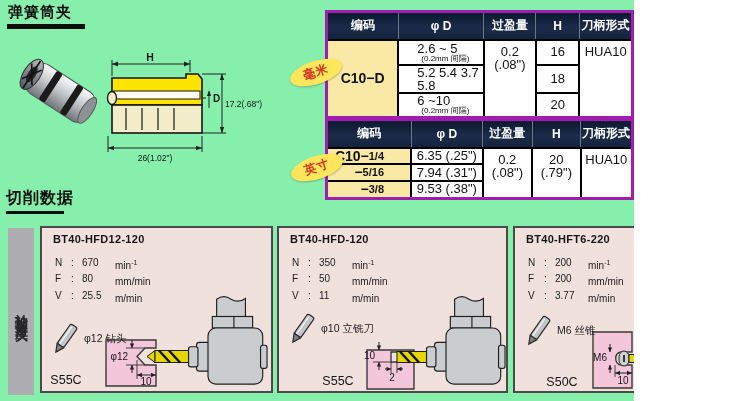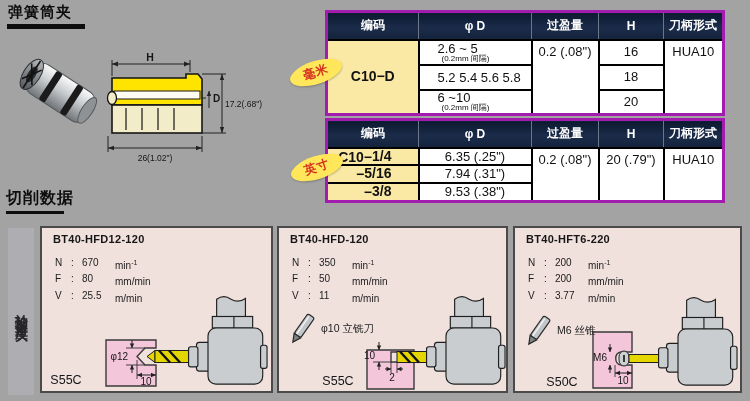--- a/index.html
+++ b/index.html
@@ -1,16 +1,16 @@
 <!DOCTYPE html>
 <html style="--header-bg: #13233d; --cell-yellow: #f9e9a4; --badge-yellow: #ffe65a; --badge-text: #d43020; --panel-bg: #f0e1dc; --workpiece-pink: #f3c6da; --tool-yellow: #e6d600; --machine-gray: #c9cdd0; --sidebar-gray: #aeaeb2;"><head>
 <meta charset="utf-8">
 <style>
   html,body{margin:0;padding:0;background:#fff;}
-  .page{position:relative;width:750px;height:401px;background:#a3a3a3;overflow:hidden;
+  .page{position:relative;width:634px;height:401px;background:#86efac;overflow:hidden;
         font-family:"Liberation Sans","DejaVu Sans",sans-serif;color:#111;}
   .abs{position:absolute;}
   
   .sec-title{position:absolute;font-size:15px;font-weight:bold;color:#0d0d0d;letter-spacing:1px;}
   .sec-rule{position:absolute;background:#0d0d0d;}
   
   table.spec{position:absolute;border-collapse:collapse;table-layout:fixed;background:#fff;
              border:3px solid #a21caf;}
   table.spec th{background:linear-gradient(180deg,#0c1930 0%,#1b2c4a 55%,#13233d 100%);
                 color:#fff;font-size:12px;font-weight:bold;border-left:1px solid #6b7688;
@@ -19,21 +19,21 @@
   table.spec td{border:2px solid #000;font-size:13px;text-align:center;padding:0;line-height:1.05;}
   table.spec .code-cell{background:var(--cell-yellow,#f9e9a4);font-weight:bold;font-size:14px;}
   table.spec .top-cell{vertical-align:top;padding-top:4px;}
   table.spec .d-cell{text-align:left;padding-left:18px;vertical-align:middle;margin-top:23px;}
   .d-main{font-size:13px;line-height:13px;}
   .d-sub{font-size:8px;line-height:8px;padding-left:4px;}
   .t1 tr{height:25px;} .t1 thead tr{height:28px;}
   .t2 tr{height:14px;} .t2 thead tr{height:28px;}
   .t2 td{font-size:12px;}
   .t2 .code-cell{text-align:right;padding-right:26px;font-size:12.5px;}
-  .code-frac{font-size:14px;vertical-align:1px;}
+  .code-frac{font-size:11px;vertical-align:1px;}
   
   .badge{position:absolute;width:54px;height:23px;border-radius:50%;
          background:var(--badge-yellow,#ffe65a);color:var(--badge-text,#d43020);
          font-size:12px;font-weight:bold;display:flex;align-items:center;justify-content:center;
          transform:rotate(-18deg);letter-spacing:1px;box-shadow:0 1px 2px rgba(0,0,0,.25);}
   
   .sidebar{position:absolute;left:8px;top:228px;width:26px;height:167px;
            background:var(--sidebar-gray,#aeaeb2);writing-mode:vertical-rl;text-orientation:upright;
            display:flex;align-items:center;justify-content:center;font-size:13px;font-weight:bold;
            color:#26262a;letter-spacing:3px;}
@@ -150,21 +150,21 @@
         <td class="d-cell">
           <div class="d-main">2.6 ~ 5</div>
           <div class="d-sub">(0.2mm 间隔)</div>
         </td>
         <td rowspan="3" class="top-cell">0.2 (.08")</td>
         <td>16</td>
         <td rowspan="3" class="top-cell">HUA10</td>
       </tr>
       <tr>
         <td class="d-cell">
-          <div class="d-main">5.2 5.4 5.6 5.8</div>
+          <div class="d-main">5.2 5.4 3.7 5.8</div>
           <div class="d-sub"></div>
         </td>
         <td>18</td>
       </tr>
       <tr>
         <td class="d-cell">
           <div class="d-main">6 ~10</div>
           <div class="d-sub">(0.2mm 间隔)</div>
         </td>
         <td>20</td>
@@ -253,20 +253,30 @@
           <span>:</span>
           <span class="spec-val">80</span>
           <span class="spec-unit"><span>mm/min</span><sup></sup></span>
         </div>
       <div class="spec-row">
           <span>V</span>
           <span>:</span>
           <span class="spec-val">25.5</span>
           <span class="spec-unit"><span>m/min</span><sup></sup></span>
         </div>
+    </div>
+    <div class="tool-row" style="left:10px;top:92px;">
+      <svg width="26" height="38" viewBox="0 0 26 38">
+        <g transform="rotate(35 13 19)">
+          <rect x="9" y="3" width="8" height="24" rx="2" fill="#c2c6c9" stroke="#2a2a2a" stroke-width="1.2"></rect>
+          <polygon points="9,27 17,27 13,35" fill="#7e8386" stroke="#2a2a2a" stroke-width="1.2"></polygon>
+          <line x1="11.5" y1="5" x2="11.5" y2="26" stroke="#f2f2f2" stroke-width="1.5"></line>
+        </g>
+      </svg>
+      <span class="tool-label">φ12 钻头</span>
     </div>
   </div>
 
   <div class="panel" style="left:277px;width:231px;">
     <svg class="diagram" width="227" height="163" viewBox="0 0 227 163">
       <g>
         <path d="M88,122 H135 V124 H112 V134 H135 V161 H88 Z" fill="#f3c6da" stroke="#3a3a3a" stroke-width="1.4"></path>
       </g>
       <g>
         <rect x="118" y="123.5" width="30" height="11" fill="#e6d600" stroke="#1f1f1f" stroke-width="1"></rect>

